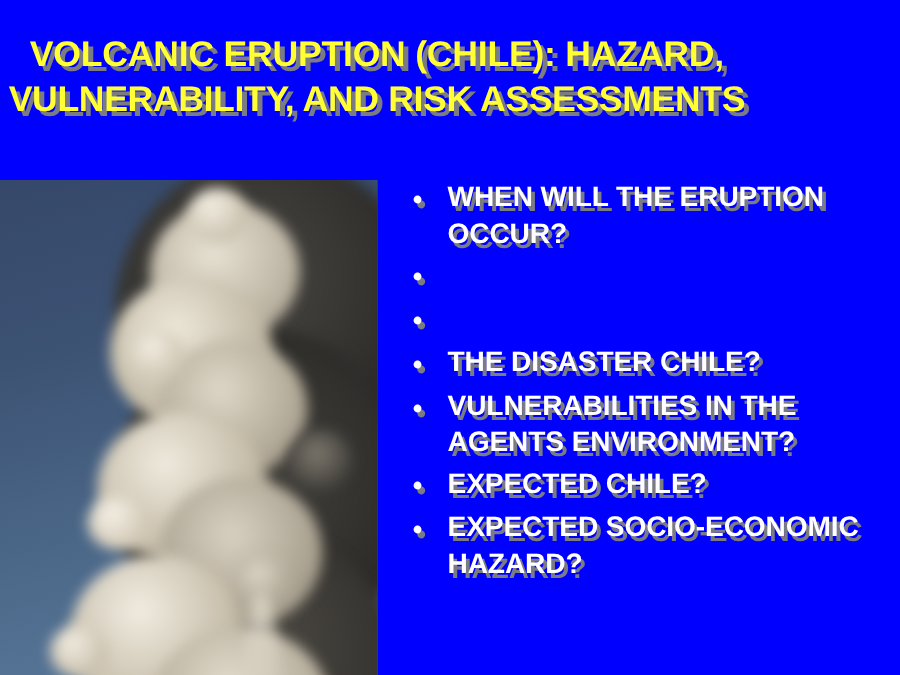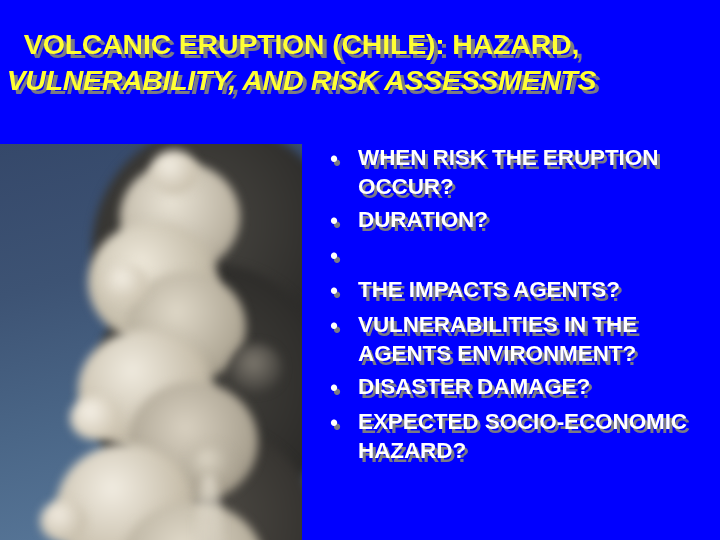--- a/index.html
+++ b/index.html
@@ -33,21 +33,20 @@
     font-size: 28.5px;
     font-weight: bold;
     letter-spacing: -0.2px;
     line-height: 36px;
     color: #ffff33;
     text-shadow: 4px 4px 0 #7b7b84;
     white-space: nowrap;
   }
   #title-line-2 {
     letter-spacing: -0.3px;
-    font-style: italic;
   }
 
   
   #photo {
     position: absolute;
     left: 0;
     top: 144px;
     width: 302px;
     height: 396px;
     overflow: hidden;
@@ -166,45 +165,44 @@
 
       <span class="p7"></span>
       <span class="shaft"></span>
     </div>
   </div>
 
   <div id="bullets">
 
     <div class="bullet">
       <span class="bullet-marker">•</span>
-      <span class="bullet-text">WHEN RISK THE ERUPTION OCCUR?</span>
-    </div>
-
-    <div class="bullet">
-      <span class="bullet-marker">•</span>
-      <span class="bullet-text">DURATION?</span>
-    </div>
-
-    <div class="bullet">
-      <span class="bullet-marker">•</span>
-    </div>
-
-    <div class="bullet">
-      <span class="bullet-marker">•</span>
-      <span class="bullet-text">THE IMPACTS AGENTS?</span>
+      <span class="bullet-text">WHEN WILL THE ERUPTION OCCUR?</span>
+    </div>
+
+    <div class="bullet">
+      <span class="bullet-marker">•</span>
+    </div>
+
+    <div class="bullet">
+      <span class="bullet-marker">•</span>
+    </div>
+
+    <div class="bullet">
+      <span class="bullet-marker">•</span>
+      <span class="bullet-text">THE DISASTER CHILE?</span>
     </div>
 
     <div class="bullet">
       <span class="bullet-marker">•</span>
       <span class="bullet-text">VULNERABILITIES IN THE AGENTS ENVIRONMENT?</span>
     </div>
 
     <div class="bullet">
       <span class="bullet-marker">•</span>
-      <span class="bullet-text">DISASTER DAMAGE?</span>
+      <span class="bullet-text">EXPECTED CHILE?</span>
     </div>
 
     <div class="bullet">
       <span class="bullet-marker">•</span>
       <span class="bullet-text">EXPECTED SOCIO-ECONOMIC HAZARD?</span>
     </div>
 
   </div>
 
 </div>

